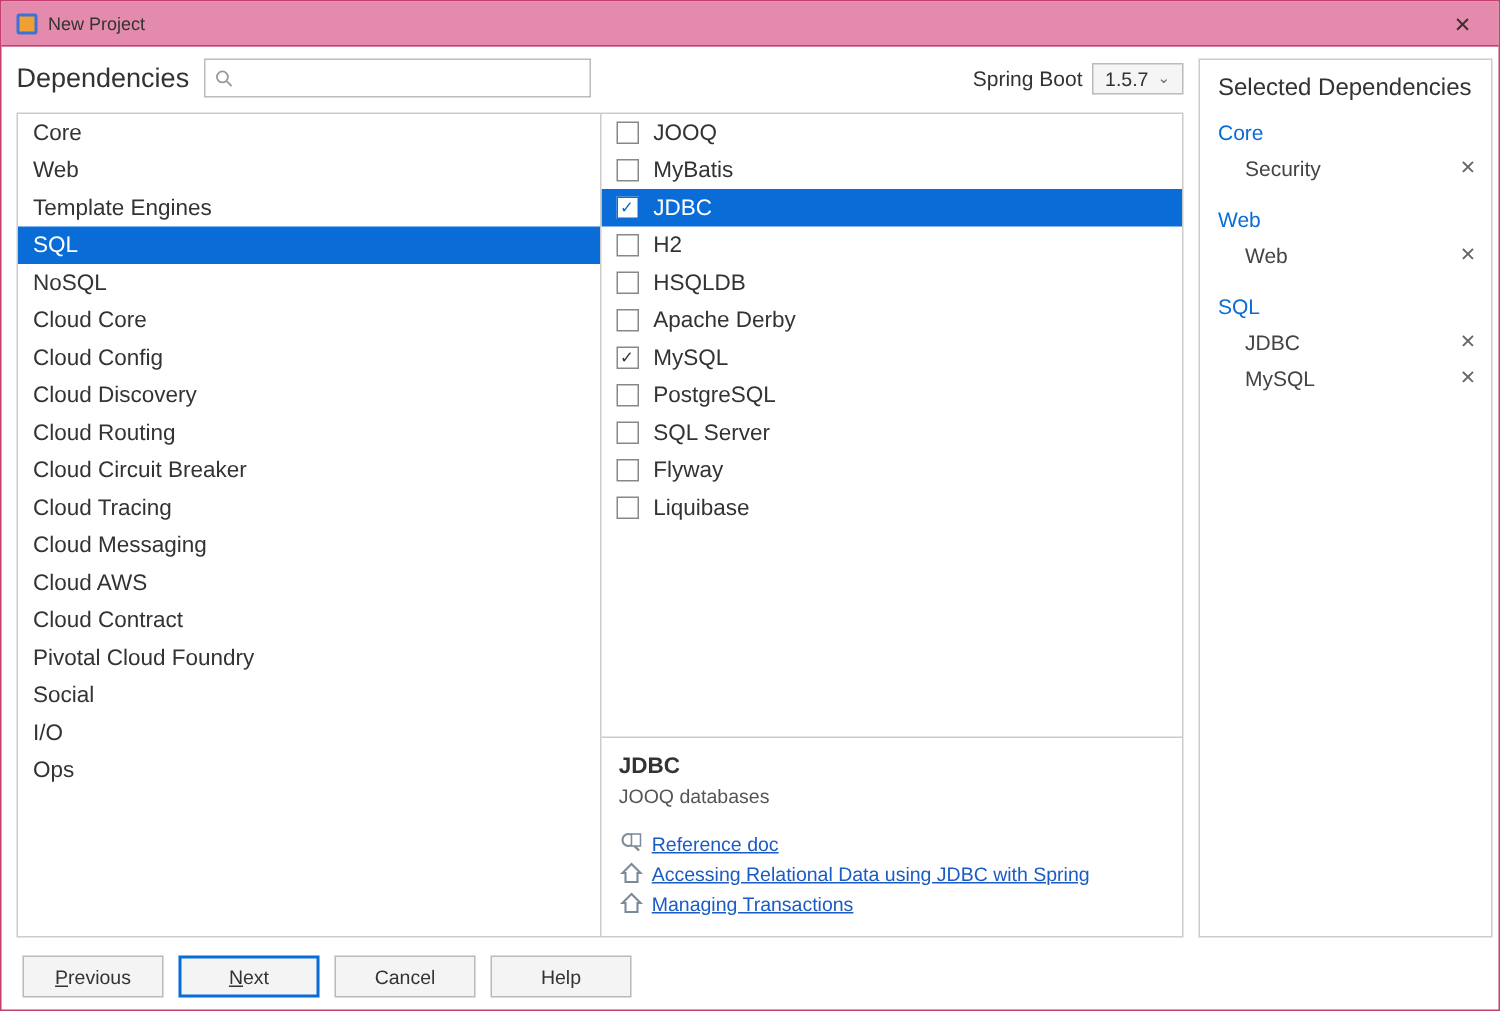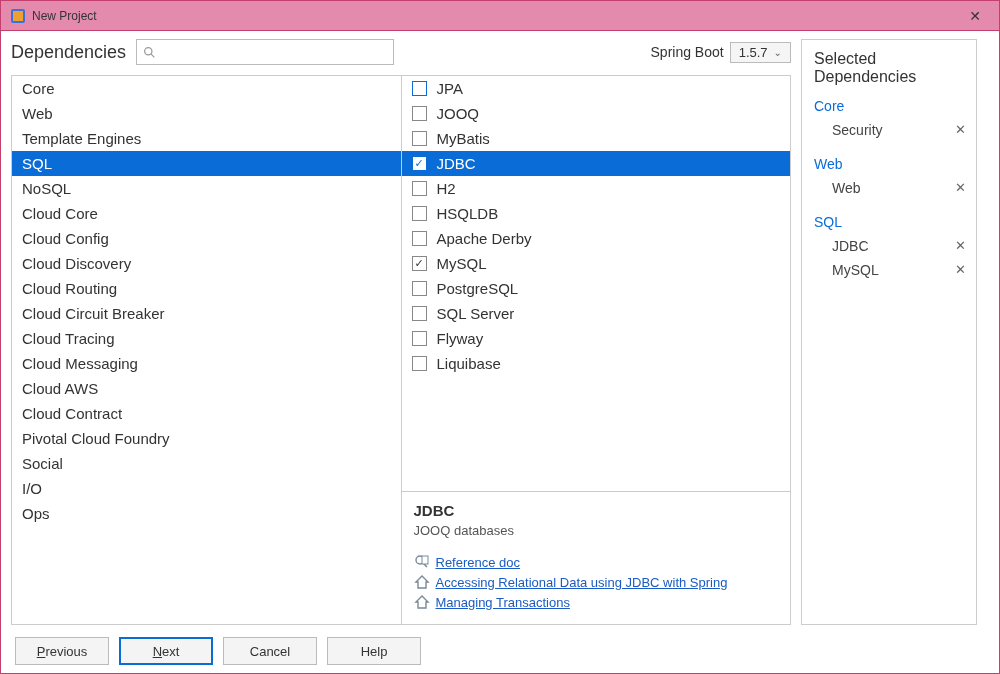--- a/index.html
+++ b/index.html
@@ -2,21 +2,21 @@
 <html><head>
 <meta charset="utf-8">
 <style>
   * { box-sizing: border-box; margin: 0; padding: 0; font-family: "Segoe UI", Arial, sans-serif; }
   body { background: #f2f2f2; overflow:hidden; width:1000px; height:674px; }
   .window { width: 1000px; height: 674px; border: 1px solid #c23f6e; background: #fff; display:flex; flex-direction:column; }
   .titlebar { height:30px; background:#e48aad; display:flex; align-items:center; padding:0 9px; border-bottom:1px solid #c23f6e; }
   .titlebar .icon { width:16px; height:16px; margin-right:6px; display:inline-flex; }
   .titlebar .title { font-size:12px; color:#333; flex:1; }
   .titlebar .close { width:30px; text-align:center; font-size:14px; color:#333; cursor:pointer; }
-  .content { flex:1; display:flex; padding:8px 22px 4px 10px; gap:10px; overflow:hidden; }
+  .content { flex:1; display:flex; padding:8px 4px 4px 10px; gap:10px; overflow:hidden; }
   .left { flex:1; display:flex; flex-direction:column; min-width:0; }
   .tophdr { display:flex; align-items:center; gap:10px; margin-bottom:10px; }
   .deptitle { font-size:18px; color:#333; }
   .searchwrap { flex:0 0 258px; height:26px; border:1px solid #bbb; display:flex; align-items:center; padding:0 6px; background:#fff; }
   .searchwrap .sicon { color:#888; font-size:13px; margin-right:4px; }
   .searchwrap input { border:none; outline:none; flex:1; font-size:13px; background:transparent; }
   .springboot { display:flex; align-items:center; gap:6px; font-size:14px; color:#333; margin-left:auto; }
   .springboot .sel { border:1px solid #bbb; background:#f5f5f5; padding:2px 8px; font-size:13px; display:flex; align-items:center; gap:6px; cursor:pointer; }
   .lists { flex:1; display:flex; border:1px solid #ccc; overflow:hidden; }
   .catcol { flex:1; border-right:1px solid #ccc; overflow:auto; }
@@ -29,21 +29,21 @@
   .depitem.selected { background:#0a6cd6; color:#fff; }
   .chk { width:15px; height:15px; border:1px solid #888; background:#fff; display:inline-flex; align-items:center; justify-content:center; font-size:11px; color:#333; flex-shrink:0; }
   .depitem.selected .chk { border-color:#0a6cd6; background:#fff; color:#0a6cd6; }
   .chk.highlight { border-color:#0a6cd6; }
   .detail { border-top:1px solid #ccc; padding:10px 12px; font-size:13px; }
   .detail h3 { font-size:15px; font-weight:bold; margin-bottom:4px; color:#333; }
   .detail .desc { color:#555; margin-bottom:16px; }
   .detail .link { display:flex; align-items:center; gap:6px; margin:4px 0; }
   .detail .link a { color:#1a5bc4; text-decoration:underline; font-size:13px; }
   .detail .linkicon { width:16px; height:16px; display:inline-flex; color:#7a8a99; }
-  .rightpanel { width:176px; border:1px solid #ccc; padding:10px 8px 10px 12px; overflow:auto; }
+  .rightpanel { width:196px; border:1px solid #ccc; padding:10px 8px 10px 12px; overflow:auto; }
   .rightpanel h2 { font-size:16px; color:#333; font-weight:normal; margin-bottom:8px; }
   .selgroup { margin-bottom:10px; }
   .selgroup .ghdr { color:#0a6cd6; font-size:14px; padding:4px 0; }
   .selrow { display:flex; align-items:flex-start; justify-content:space-between; padding:4px 2px 4px 18px; font-size:14px; color:#444; }
   .selrow .rm { color:#666; cursor:pointer; font-size:13px; }
   .buttons { height:44px; border-top:0; display:flex; justify-content:flex-start; align-items:center; padding:0 14px; gap:10px; }
   .btn { width:94px; height:28px; border:1px solid #bbb; background:#f4f4f4; font-size:13px; color:#333; cursor:pointer; }
   .btn.primary { border:2px solid #0a6cd6; }
   .btn .ul { text-decoration:underline; }
   .catitem.selected, .depitem.selected { background:#0a6cd6; }
@@ -102,24 +102,20 @@
             <div class="catitem">Cloud Messaging</div>
             <div class="catitem">Cloud AWS</div>
             <div class="catitem">Cloud Contract</div>
             <div class="catitem">Pivotal Cloud Foundry</div>
             <div class="catitem">Social</div>
             <div class="catitem">I/O</div>
             <div class="catitem">Ops</div>
           </div>
         <div class="depcol">
           <div class="depscroll" id="deplist">
-              <div class="depitem">
-                <span class="chk highlight"></span>
-                <span>JPA</span>
-              </div>
               <div class="depitem">
                 <span class="chk"></span>
                 <span>JOOQ</span>
               </div>
               <div class="depitem">
                 <span class="chk"></span>
                 <span>MyBatis</span>
               </div>
               <div class="depitem selected">
                 <span class="chk">✓</span>

